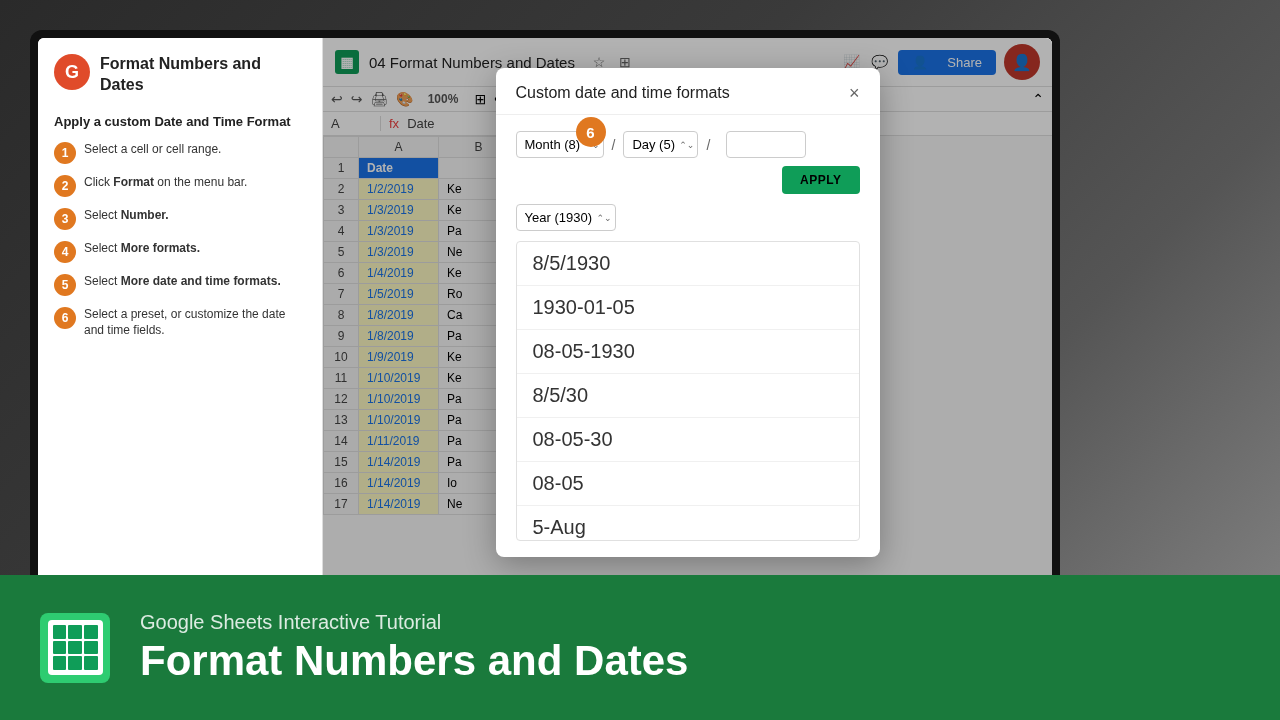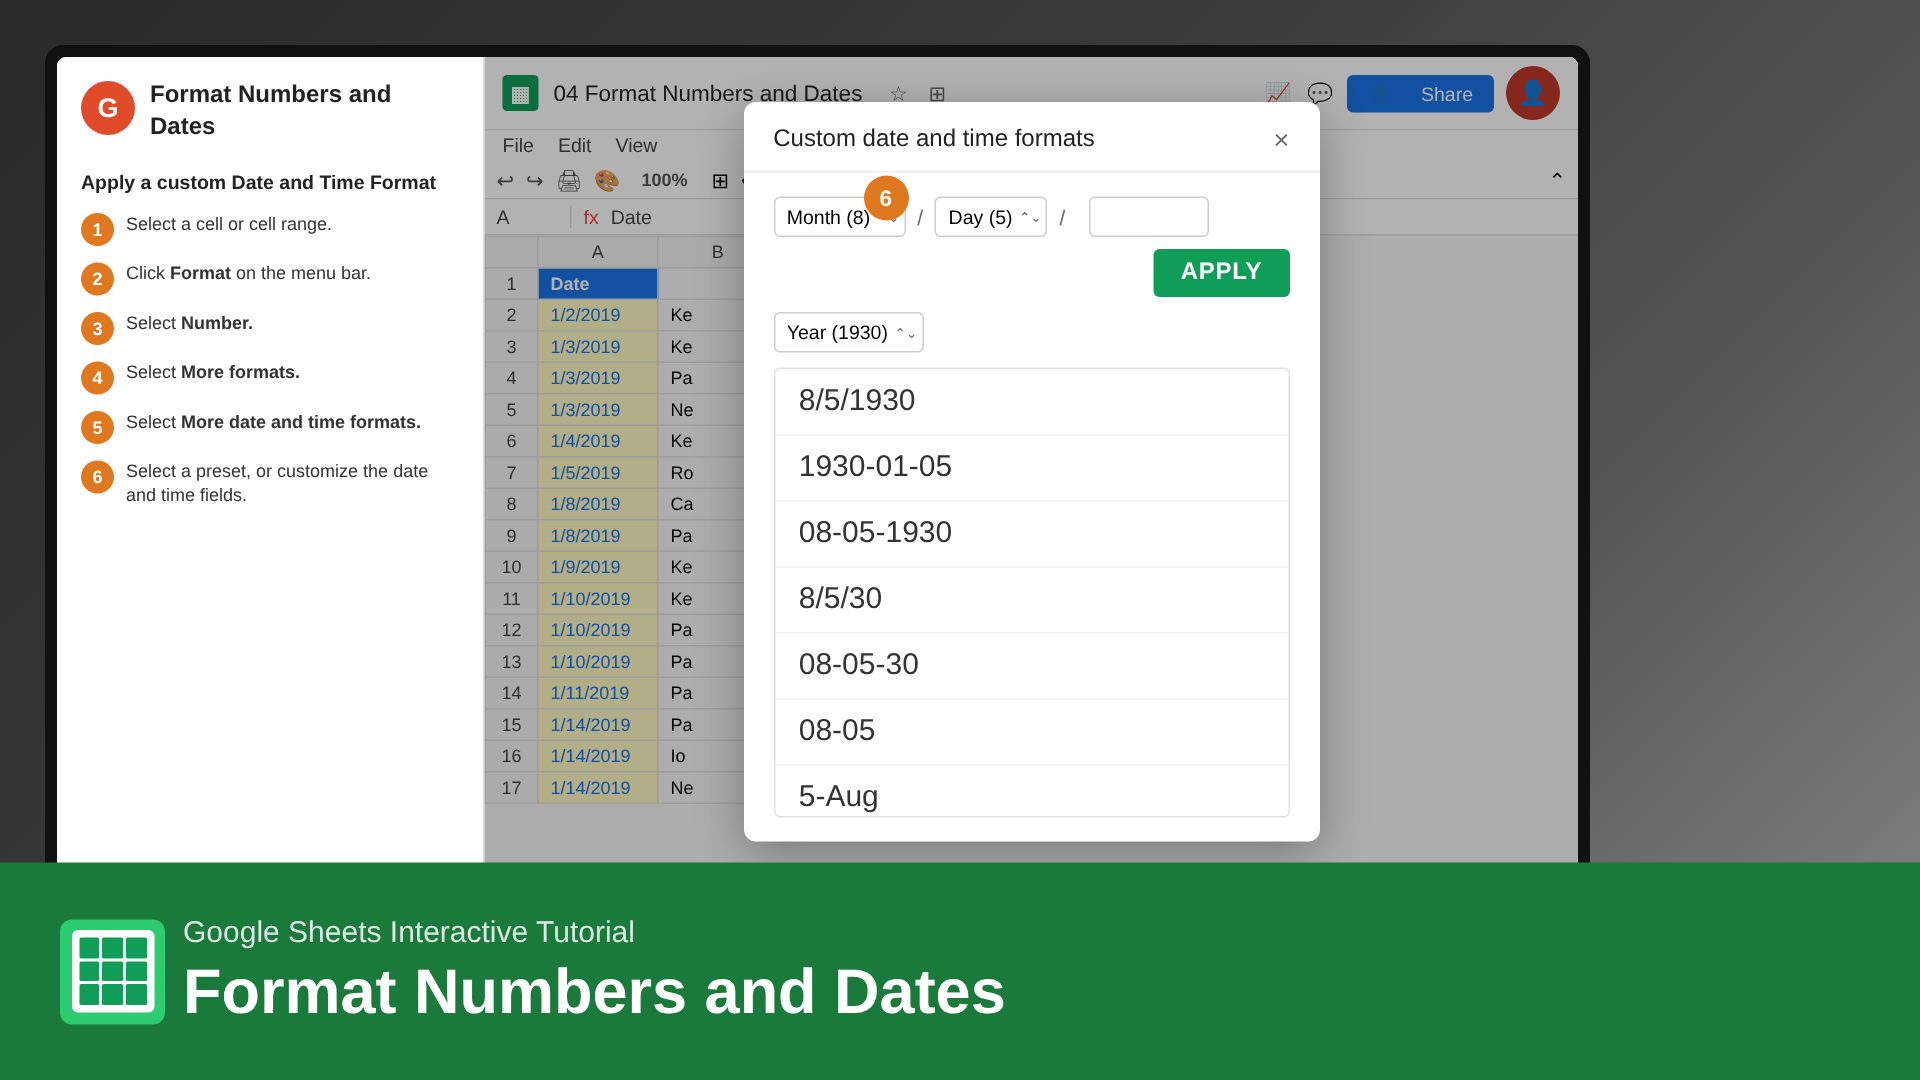--- a/index.html
+++ b/index.html
@@ -372,25 +372,25 @@
       pointer-events: none;
     }
 
     .format-sep {
       color: #666;
       font-size: 14px;
     }
 
     .apply-btn {
       background: #0f9d58;
-      color: #ffffff;
+      color: #000000;
       border: none;
       padding: 7px 18px;
       border-radius: 4px;
-      font-size: 16px;
+      font-size: 12px;
       font-weight: bold;
       cursor: pointer;
       text-transform: uppercase;
       letter-spacing: 0.5px;
       margin-left: auto;
     }
 
     .format-list {
       border: 1px solid #e0e0e0;
       border-radius: 4px;
@@ -433,21 +433,21 @@
       position: absolute;
       bottom: 0;
       left: 0;
       right: 0;
       height: 145px;
       background: #1a7a3c;
       z-index: 5;
       display: flex;
       align-items: center;
       padding: 0 40px;
-      gap: 12px;
+      gap: 30px;
     }
 
     .bottom-sheets-logo {
       width: 70px;
       height: 70px;
       background: #2ecc71;
       border-radius: 8px;
       display: flex;
       align-items: center;
       justify-content: center;
@@ -565,25 +565,20 @@
           <span class="icon-btn">📈</span>
           <span class="icon-btn">💬</span>
           <button class="share-btn">
             <span>👤</span>
             <span>Share</span>
           </button>
           <div class="avatar-circle">👤</div>
         </div>
       </div>
 
-      <div class="menu-bar">
-        <span class="menu-item">File</span>
-        <span class="menu-item">Edit</span>
-        <span class="menu-item">View</span>
-      </div>
 
       <div class="toolbar-row">
         <span style="font-size:14px; color:#555;">↩</span>
         <span style="font-size:14px; color:#555;">↪</span>
         <span style="font-size:14px; color:#555;">🖨</span>
         <span style="font-size:14px; color:#555;">🎨</span>
         <span style="font-size:12px; color:#555; margin-left:6px;font-weight:bold;">100%</span>
         <span style="margin-left:8px; font-size:14px;">⊞</span>
         <span style="font-size:14px;">•••</span>
         <span style="margin-left:auto; font-size:14px;">⌃</span>

